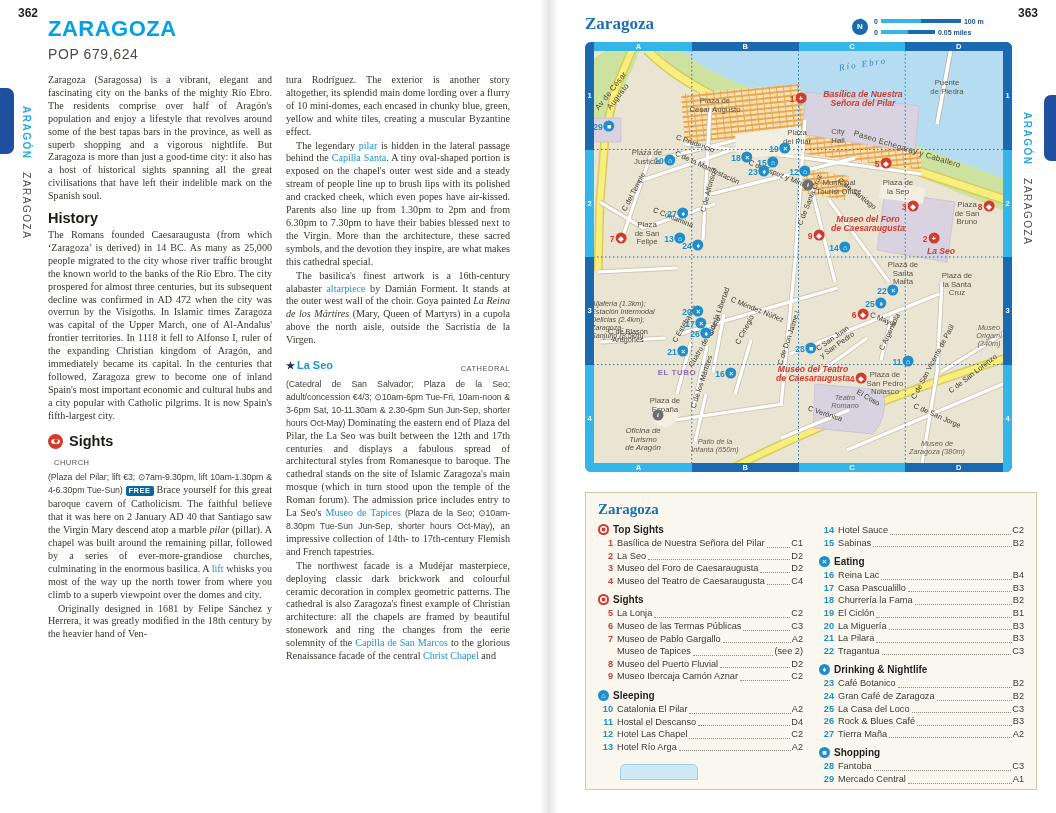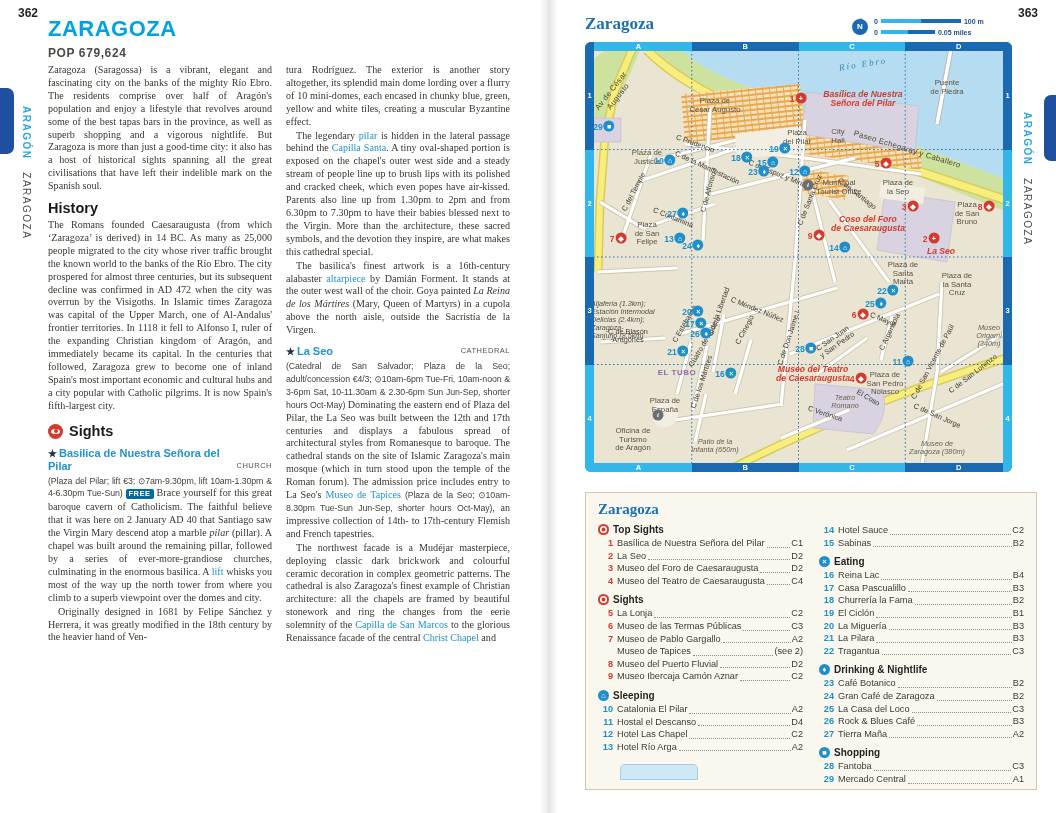--- a/index.html
+++ b/index.html
@@ -15,35 +15,35 @@
   #tab-left{left:0;top:88px;border-radius:0 7px 7px 0;}
   .side-text{position:absolute;writing-mode:vertical-rl;text-orientation:mixed;
        font-size:10px;font-weight:bold;letter-spacing:1.5px;white-space:nowrap;}
   #side-left{left:21px;top:106px;}
   #side-right{left:462px;top:112px;}
   .side-region{color:#29a8de;}
   .side-city{color:#4d4d4f;font-weight:normal;}
   #lp-content{position:absolute;left:48px;top:16px;width:462px;height:790px;overflow:hidden;}
   #lp-title{font-size:22px;font-weight:bold;color:#00a3e0;letter-spacing:.5px;
        font-family:"Liberation Sans",sans-serif;margin:0 0 4px 0;}
-  #lp-pop{font-size:12px;letter-spacing:.6px;color:#4c4a45;margin:0 0 4px 0;font-weight:bold;}
+  #lp-pop{font-size:14px;letter-spacing:.6px;color:#4c4a45;margin:0 0 12px 0;font-weight:normal;}
   #lp-cols{display:flex;gap:14px;}
   .col{width:224px;font-family:"Liberation Serif",serif;font-size:10.1px;line-height:12.9px;
        text-align:justify;}
   .para{margin:0 0 1px 0;}
   .para.ind{text-indent:10px;}
   .h2{font-family:"Liberation Sans",sans-serif;font-weight:bold;font-size:14.5px;color:#1d1a16;
       margin:9px 0 4px 0;text-align:left;}
   .h2s{display:flex;align-items:center;gap:6px;margin:11px 0 5px 0;}
   .eye{width:15px;height:15px;border-radius:50%;background:#d23b2e;position:relative;flex:0 0 auto;}
   .eye::before{content:"";position:absolute;left:3px;top:5px;width:9px;height:5px;background:#fff;border-radius:50%;}
   .eye::after{content:"";position:absolute;left:5.5px;top:5.5px;width:4px;height:4px;background:#d23b2e;border-radius:50%;}
   .entry-head{display:flex;align-items:flex-end;margin:8px 0 2px 0;text-align:left;}
   .entry-name{flex:1;font-family:"Liberation Sans",sans-serif;font-weight:bold;font-size:11px;
-      line-height:13px;color:#2193cf;}
+      line-height:20px;color:#2193cf;}
   .entry-star{color:#22304d;margin-right:2px;font-size:10px;}
   .entry-cat{font-family:"Liberation Sans",sans-serif;font-size:7.5px;letter-spacing:.5px;
       color:#55524c;padding-left:6px;}
   .sg-l{color:#2193cf;}
   .sg-i{font-style:italic;}
   .sg-n{font-family:"Liberation Sans",sans-serif;font-size:8.8px;letter-spacing:-.1px;color:#45423c;}
   .sg-b{font-family:"Liberation Sans",sans-serif;font-size:7.5px;font-weight:bold;color:#fff;
       background:#0369a1;border-radius:2px;padding:0 3px 1px 3px;letter-spacing:.5px;}
   
   #page-right{position:absolute;left:560px;top:0;width:496px;height:813px;}
@@ -128,21 +128,20 @@
       <div id="lp-cols">
         <div class="col" id="col1">
             <p class="para"><span>Zaragoza (Saragossa) is a vibrant, elegant and fascinating city on the banks of the mighty Río Ebro. The residents comprise over half of Aragón's population and enjoy a lifestyle that revolves around some of the best tapas bars in the province, as well as superb shopping and a vigorous nightlife. But Zaragoza is more than just a good-time city: it also has a host of historical sights spanning all the great civilisations that have left their indelible mark on the Spanish soul.</span></p>
             <div class="h2">History</div>
             <p class="para"><span>The Romans founded Caesaraugusta (from which ‘Zaragoza’ is derived) in 14 BC. As many as 25,000 people migrated to the city whose river traffic brought the known world to the banks of the Río Ebro. The city prospered for almost three centuries, but its subsequent decline was confirmed in AD 472 when the city was overrun by the Visigoths. In Islamic times Zaragoza was capital of the Upper March, one of Al-Andalus' frontier territories. In 1118 it fell to Alfonso I, ruler of the expanding Christian kingdom of Aragón, and immediately became its capital. In the centuries that followed, Zaragoza grew to become one of inland Spain's most important economic and cultural hubs and a city popular with Catholic pilgrims. It is now Spain's fifth-largest city.</span></p>
             <div class="h2s">
               <span class="eye"></span>
               <span class="h2" style="margin: 0px;">Sights</span>
             </div>
             <div class="entry-head">
-              <span class="entry-name"><span class="entry-star">★</span>Basilica de Nuestra Señora del Pilar</span>
               <span class="entry-cat">CHURCH</span>
             </div>
             <p class="para"><span class="sg-n">(Plaza del Pilar; lift €3; ⊙7am-9.30pm, lift 10am-1.30pm &amp; 4-6.30pm Tue-Sun) </span><span class="sg-b">FREE</span><span> Brace yourself for this great baroque cavern of Catholicism. The faithful believe that it was here on 2 January AD 40 that Santiago saw the Virgin Mary descend atop a marble </span><span class="sg-i">pilar</span><span> (pillar). A chapel was built around the remaining pillar, followed by a series of ever-more-grandiose churches, culminating in the enormous basilica. A </span><span class="sg-l">lift</span><span> whisks you most of the way up the north tower from where you climb to a superb viewpoint over the domes and city.</span></p>
             <p class="para ind"><span>Originally designed in 1681 by Felipe Sánchez y Herrera, it was greatly modified in the 18th century by the heavier hand of Ven-</span></p>
           </div>
         <div class="col" id="col2">
             <p class="para"><span>tura Rodríguez. The exterior is another story altogether, its splendid main dome lording over a flurry of 10 mini-domes, each encased in chunky blue, green, yellow and white tiles, creating a muscular Byzantine effect.</span></p>
             <p class="para ind"><span>The legendary </span><span class="sg-l">pilar</span><span> is hidden in the lateral passage behind the </span><span class="sg-l">Capilla Santa</span><span>. A tiny oval-shaped portion is exposed on the chapel's outer west side and a steady stream of people line up to brush lips with its polished and cracked cheek, which even popes have air-kissed. Parents also line up from 1.30pm to 2pm and from 6.30pm to 7.30pm to have their babies blessed next to the Virgin. More than the architecture, these sacred symbols, and the devotion they inspire, are what makes this cathedral special.</span></p>
             <p class="para ind"><span>The basilica's finest artwork is a 16th-century alabaster </span><span class="sg-l">altarpiece</span><span> by Damián Forment. It stands at the outer west wall of the choir. Goya painted </span><span class="sg-i">La Reina de los Mártires</span><span> (Mary, Queen of Martyrs) in a cupola above the north aisle, outside the Sacristía de la Virgen.</span></p>
             <div class="entry-head">
@@ -343,21 +342,21 @@
             <div>EL TUBO</div>
           </div>
           <div class="lb lb-st" style="left: 43px; top: 294px;">
             <div>C de Blasón</div>
             <div>Aragonés</div>
           </div>
           <div class="lb lb-pl" style="left: 80px; top: 364px;">
             <div>Plaza de</div>
             <div>España</div>
           </div>
-          <div class="lb lb-pl" style="left: 48px; top: 398px;">
+          <div class="lb lb-pl" style="left: 58px; top: 398px; font-style: italic;">
             <div>Oficina de</div>
             <div>Turismo</div>
             <div>de Aragón</div>
           </div>
           <div class="lb lb-it" style="left: 130px; top: 404px;">
             <div>Patio de la</div>
             <div>Infanta (650m)</div>
           </div>
           <div class="lb lb-st" style="left: 283px; top: 356px; transform: translate(-50%, -50%) rotate(30deg);">
             <div>El Coso</div>
@@ -407,21 +406,21 @@
             <div>Estación Intermodal</div>
             <div>Delicias (2.4km);</div>
             <div>Zaragoza-</div>
             <div>Sanjurjo (8.5km)</div>
           </div>
           <div class="lb lb-sight" style="left: 278px; top: 57px;">
             <div>Basílica de Nuestra</div>
             <div>Señora del Pilar</div>
           </div>
           <div class="lb lb-sight" style="left: 283px; top: 182px;">
-            <div>Coso del Foro</div>
+            <div>Museo del Foro</div>
             <div>de Caesaraugusta</div>
           </div>
           <div class="lb lb-sight" style="left: 356px; top: 210px;">
             <div>La Seo</div>
           </div>
           <div class="lb lb-sight" style="left: 228px; top: 332px;">
             <div>Museo del Teatro</div>
             <div>de Caesaraugusta</div>
           </div>
           <div class="mk mk-red" style="left: 213px; top: 56px;">

